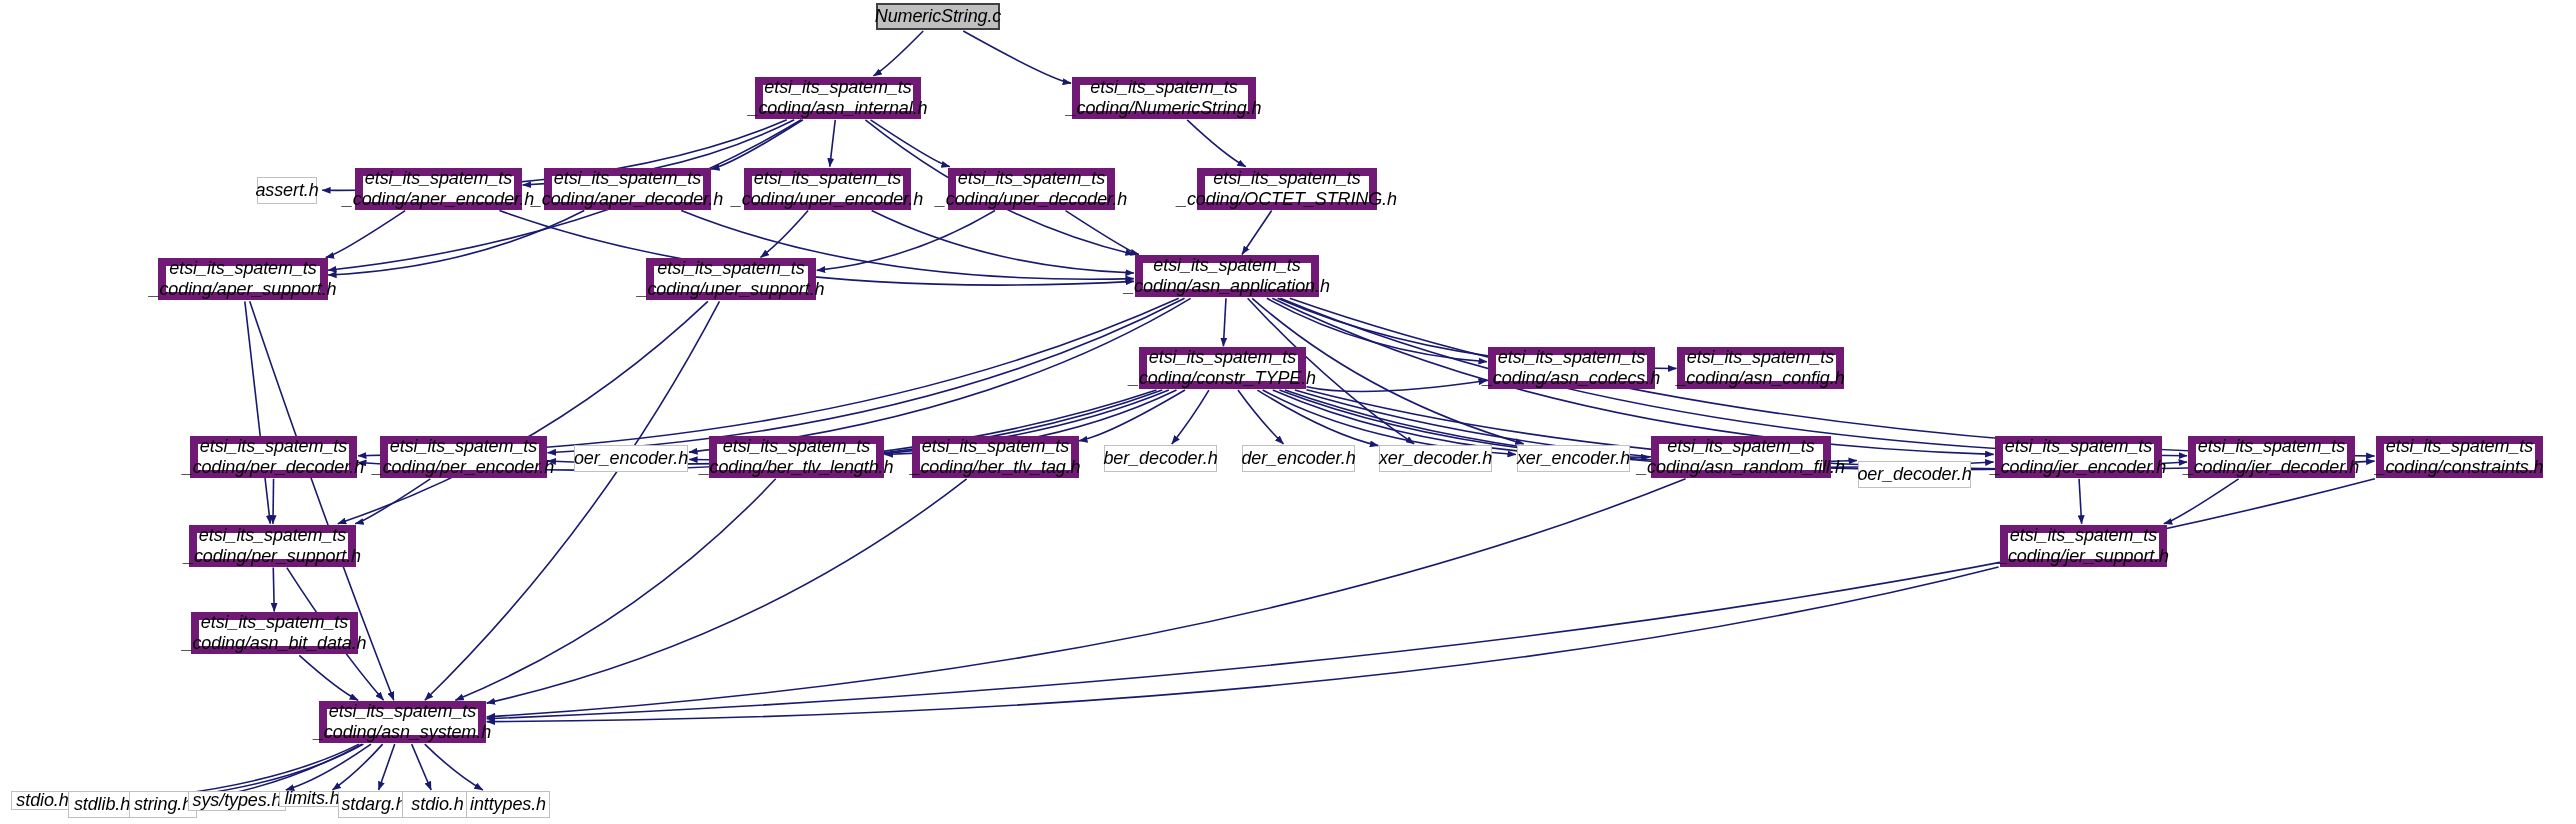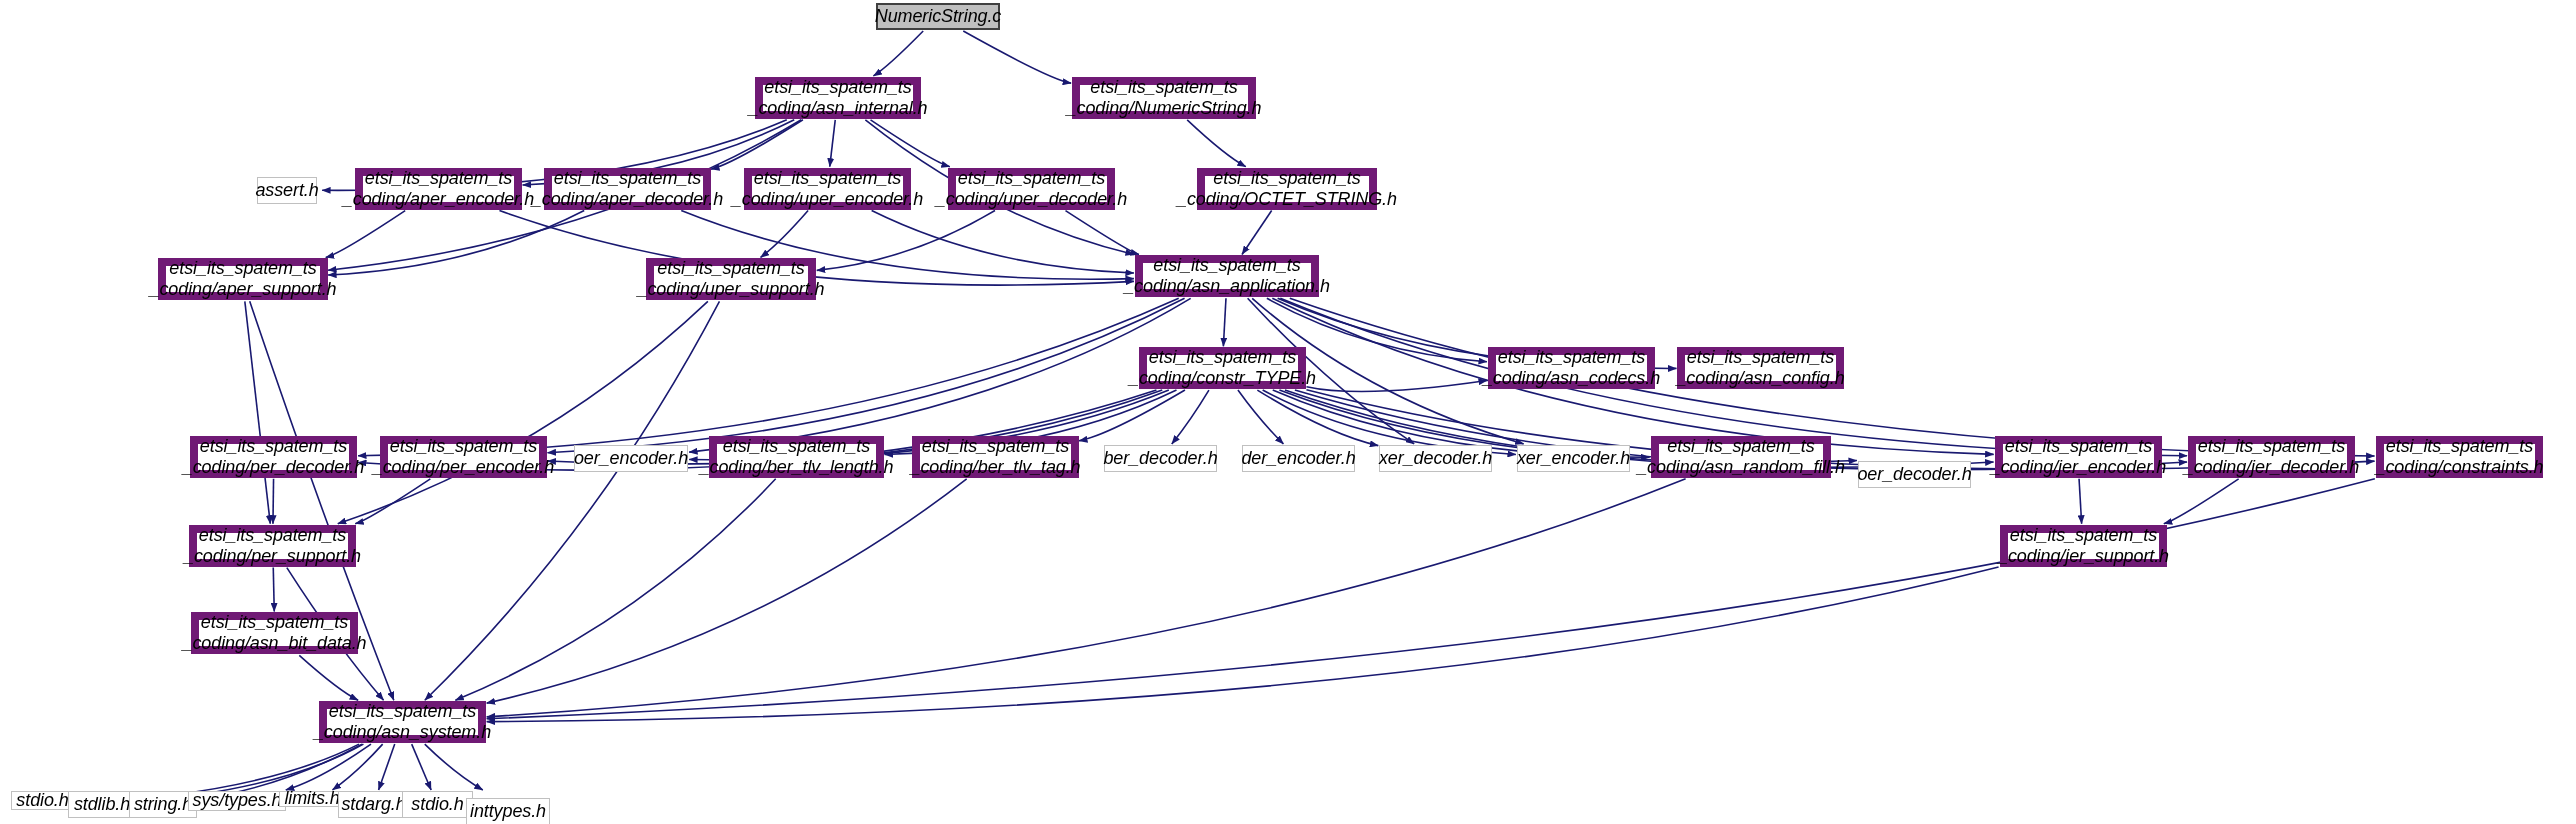--- a/index.html
+++ b/index.html
@@ -189,16 +189,16 @@
 _coding/asn_bit_data.h</div>
       <div class="node solid" style="left: 319px; top: 701px; width: 167px; height: 42px;">etsi_its_spatem_ts
 _coding/asn_system.h</div>
       <div class="node system" style="left: 11px; top: 791px; width: 63px; height: 19px;">stdio.h</div>
       <div class="node system" style="left: 68px; top: 791px; width: 68px; height: 27px;">stdlib.h</div>
       <div class="node system" style="left: 129px; top: 791px; width: 68px; height: 27px;">string.h</div>
       <div class="node system" style="left: 188px; top: 791px; width: 98px; height: 20px;">sys/types.h</div>
       <div class="node system" style="left: 279px; top: 791px; width: 66px; height: 16px;">limits.h</div>
       <div class="node system" style="left: 338px; top: 791px; width: 71px; height: 27px;">stdarg.h</div>
       <div class="node system" style="left: 402px; top: 791px; width: 71px; height: 27px;">stdio.h</div>
-      <div class="node system" style="left: 466px; top: 791px; width: 84px; height: 27px; margin-top: 7px;">inttypes.h</div>
+      <div class="node system" style="left: 466px; top: 791px; width: 84px; height: 27px;">inttypes.h</div>
     </div>
 </div>
 
 
 </body></html>

